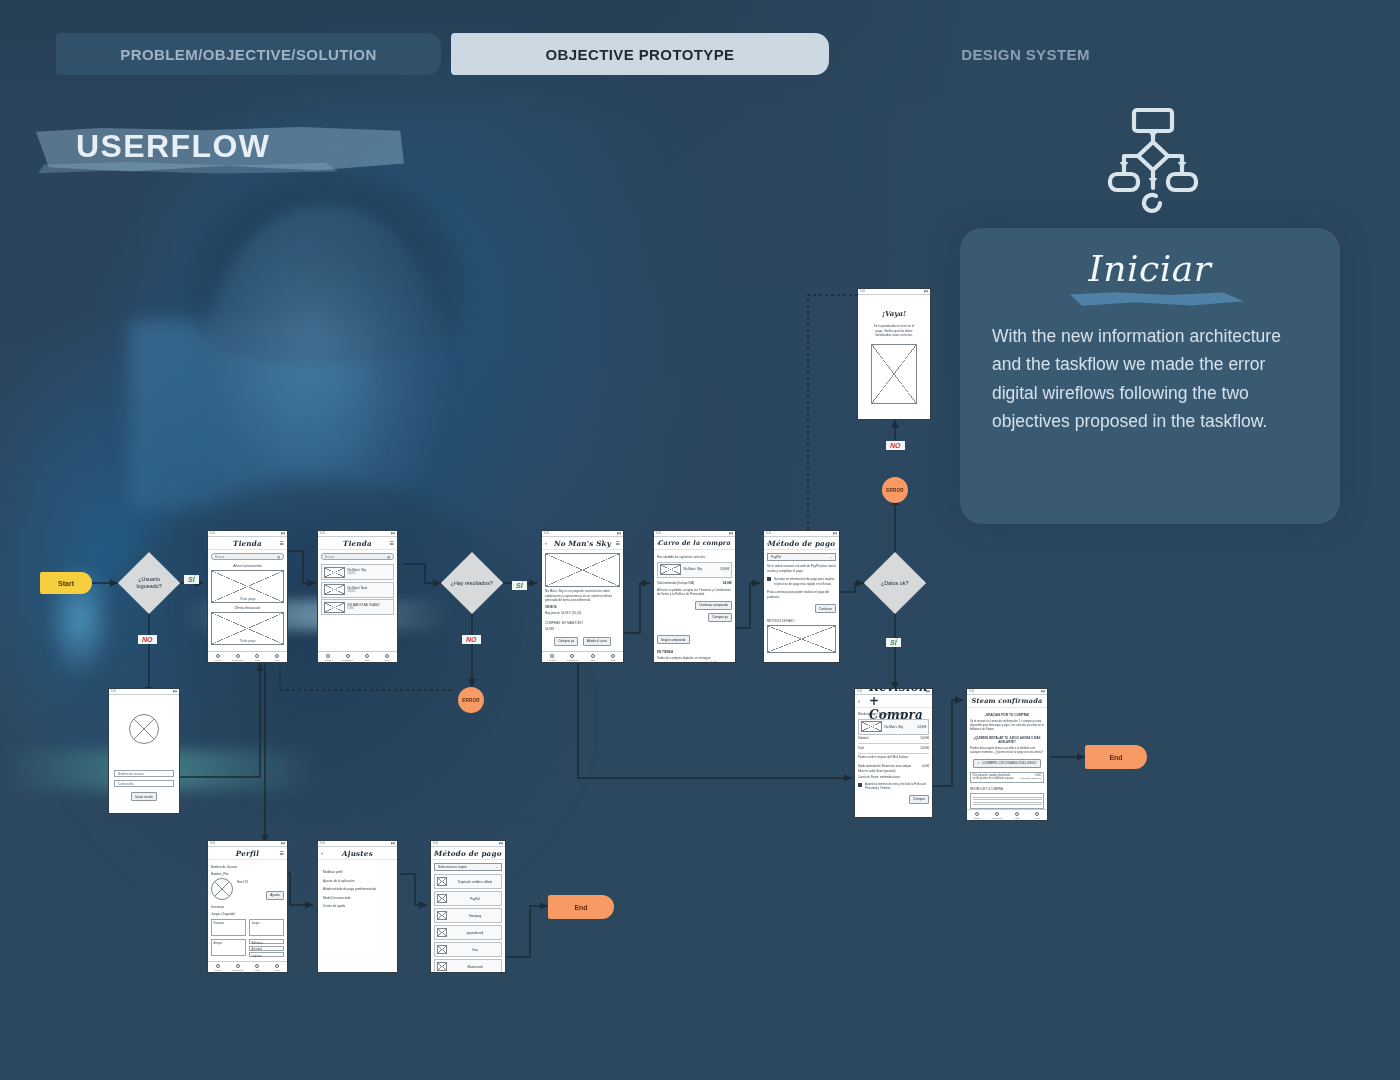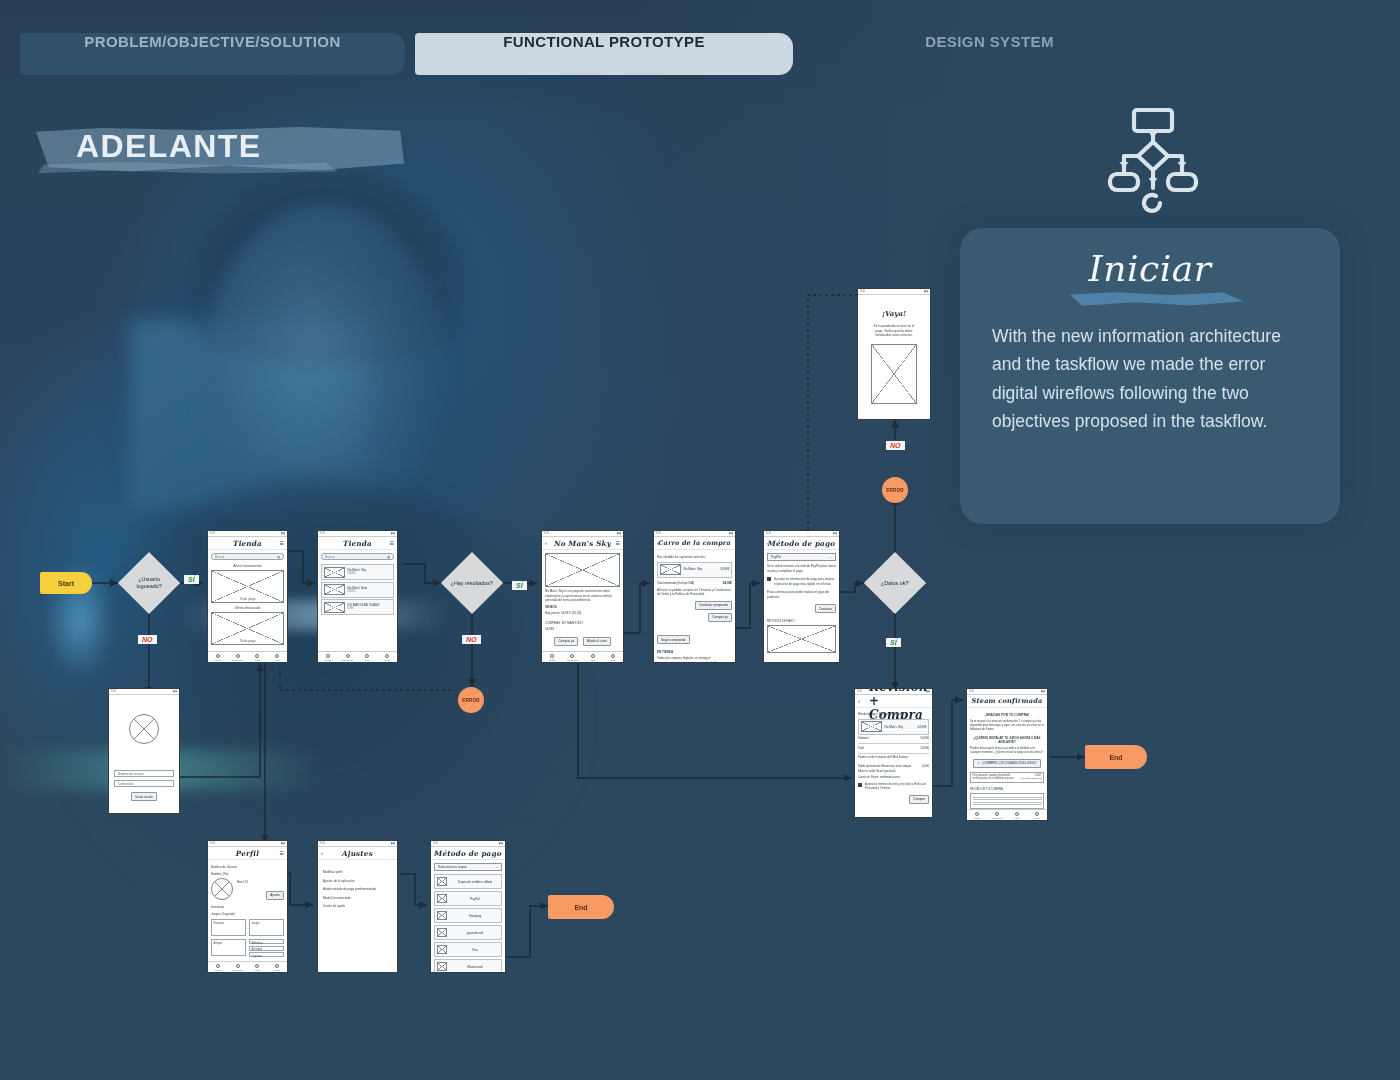--- a/index.html
+++ b/index.html
@@ -74,23 +74,23 @@
   }
   #bg-photo .fade-t{
     position:absolute; left:0; top:0; width:100%; height:120px;
     background: linear-gradient(180deg, #263f55 5%, rgba(44,72,95,0));
   }
 
   
   #topnav { position:absolute; left:0; top:0; width:1400px; height:92px; z-index:40; }
   .tab {
     position:absolute; top:33px; height:42px;
-    display:flex; justify-content:center;
+    display:flex; align-items:center; justify-content:center;
     font-size:15px; font-weight:bold; letter-spacing:.4px;
-    cursor:pointer; white-space:nowrap;
+    cursor:pointer; white-space:nowrap;margin-left:36px;
   }
   .tab.t0 { left:20px; width:385px; background:#31506a; color:#9fb3c4;
             border-radius:4px 14px 14px 4px; }
   .tab.t1 { left:415px; width:378px; background:#ccd9e3; color:#1d2b36;
             border-radius:4px 14px 14px 4px; }
   .tab.t2 { left:872px; width:235px; background:transparent; color:#8ba0b3; }
 
   
   #userflow-banner { position:absolute; left:34px; top:118px; z-index:30; }
   #userflow-banner .brush{
@@ -294,31 +294,31 @@
   <div class="fade-t"></div>
   <div class="fade-r"></div>
   <div class="fade-b"></div>
 </div>
 
 <div id="topnav">
   <div class="tab t0">
     <span>PROBLEM/OBJECTIVE/SOLUTION</span>
   </div>
   <div class="tab t1">
-    <span>FUNCTIONAL PROTOTYPE</span>
+    <span>OBJECTIVE PROTOTYPE</span>
   </div>
   <div class="tab t2">
     <span>DESIGN SYSTEM</span>
   </div>
 </div>
 
 <div id="userflow-banner">
   <div class="brush"></div>
   <div class="brush2"></div>
-  <div class="ufl">ADELANTE</div>
+  <div class="ufl">USERFLOW</div>
 </div>
 
 <div id="wireflow-panel">
   <div id="wf-card"></div>
 
   <svg id="wf-icon" viewBox="0 0 110 120">
     <g fill="none" stroke="#d9e3ea" stroke-width="4.2" stroke-linecap="round" stroke-linejoin="round">
       <rect x="36" y="6" width="38" height="21" rx="3"></rect>
       <path d="M55 27 L55 38"></path>
       <path d="M55 34 l-4.5 -6 h9 z" fill="#d9e3ea" stroke="none"></path>

